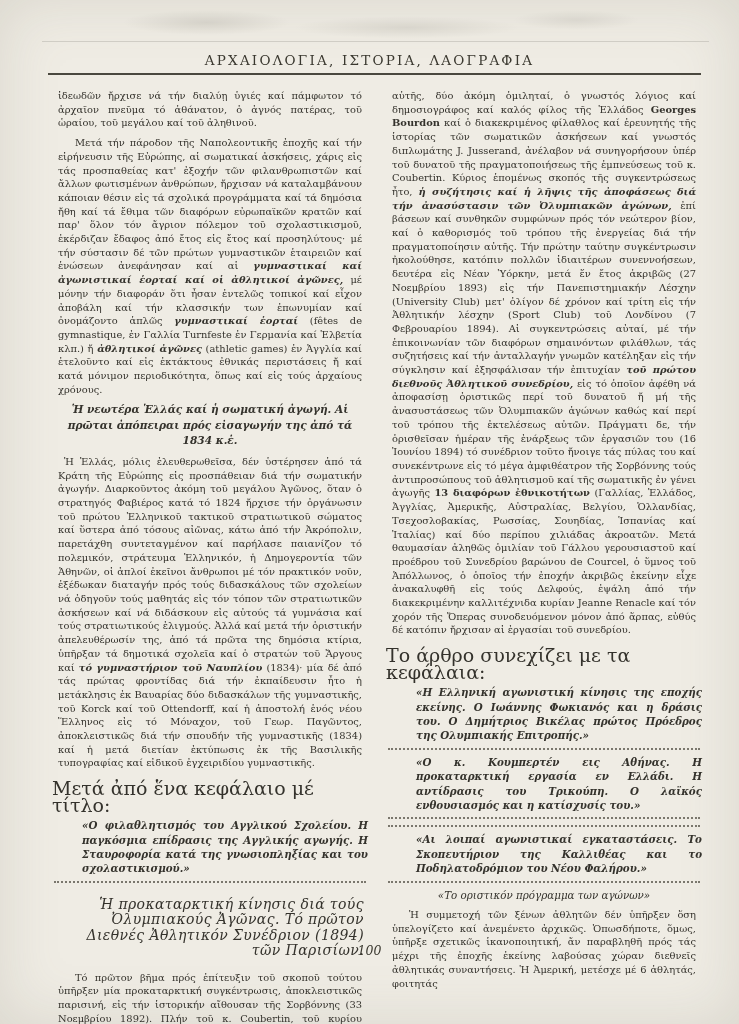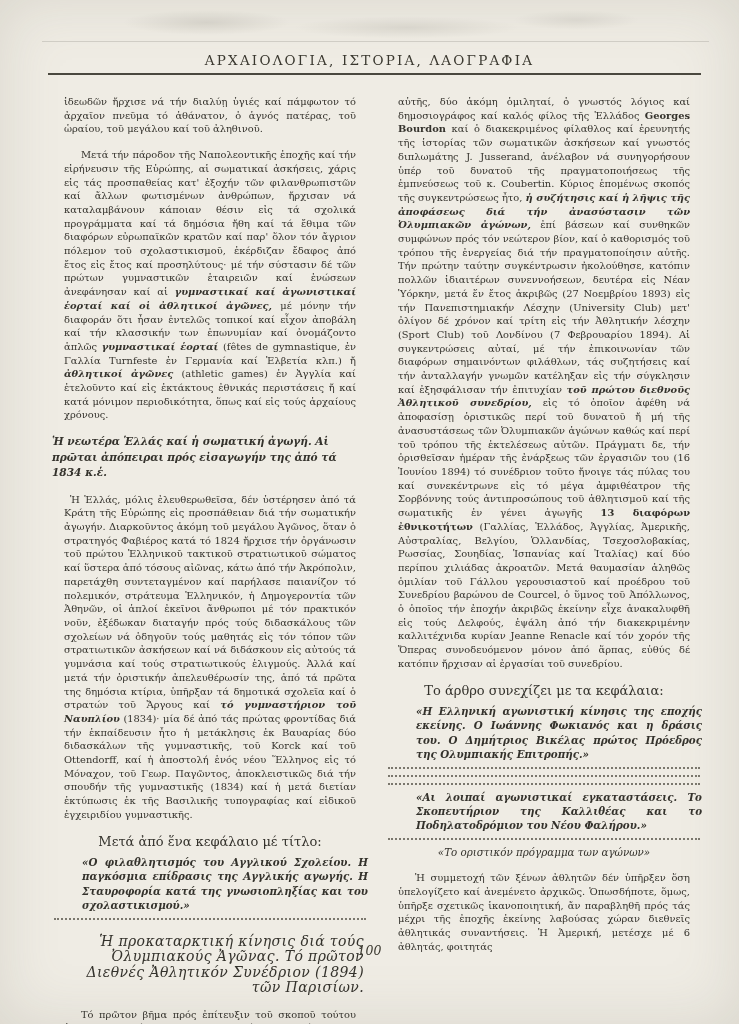--- a/index.html
+++ b/index.html
@@ -41,34 +41,34 @@
   .columns{
     position:absolute;top:83px;left:52px;right:36px;
     display:flex;gap:18px;
   }
   .col{
     width:316px;flex:0 0 316px;
     font-size:9.9px;line-height:13.7px;
     text-align:justify;
     color:#34322c;
   }
-  p.body{margin:12px;}
+  p.body{margin:6px;}
   .indent{text-indent:17px;}
   .indent-sm{text-indent:6px;}
   .bi{font-weight:bold;font-style:italic;}
   .b{font-weight:bold;}
   .sec-head{
     font-weight:bold;font-style:italic;
     font-size:10.6px;line-height:15.5px;
-    text-align:left;
+    text-align:center;
     margin:6px 0 4px 0;
   }
   .lead{
-    font-size:13px;line-height:16.5px;
-    text-align:center;
+    font-size:19px;line-height:16.5px;
+    text-align:left;
     margin:10px 0 5px 0;
   }
   .quote{
     font-weight:bold;font-style:italic;
     font-size:10.3px;line-height:14.4px;
     margin:3px 0 3px 30px;
     text-align:justify;
   }
   .dotted{
     height:1px;margin:4px 2px 5px 2px;
@@ -117,20 +117,21 @@
       <div class="dotted"></div>
       <div class="chap-head">Ἡ προκαταρκτική κίνησις διά τούς Ὀλυμπιακούς Ἀγῶνας. Τό πρῶτον Διεθνές Ἀθλητικόν Συνέδριον (1894) τῶν Παρισίων.</div>
       <p class="body indent">Τό πρῶτον βῆμα πρός ἐπίτευξιν τοῦ σκοποῦ τούτου ὑπῆρξεν μία προκαταρκτική συγκέντρωσις, ἀποκλειστικῶς παρισινή, εἰς τήν ἱστορικήν αἴθουσαν τῆς Σορβόννης (33 Νοεμβρίου 1892). Πλήν τοῦ κ. Coubertin, τοῦ κυρίου ἐργάτου τῆς συγκεντρώσεως καί εἰσηγητοῦ τοῦ σκοποῦ καί τοῦ ἔργου</p>
     </div>
 
     <div class="col">
       <p class="body"><span>αὐτῆς, δύο ἀκόμη ὁμιληταί, ὁ γνωστός λόγιος καί δημοσιογράφος καί καλός φίλος τῆς Ἑλλάδος </span><span class="b">Georges Bourdon</span><span> καί ὁ διακεκριμένος φίλαθλος καί ἐρευνητής τῆς ἱστορίας τῶν σωματικῶν ἀσκήσεων καί γνωστός διπλωμάτης J. Jusserand, ἀνέλαβον νά συνηγορήσουν ὑπέρ τοῦ δυνατοῦ τῆς πραγματοποιήσεως τῆς ἐμπνεύσεως τοῦ κ. Coubertin. Κύριος ἑπομένως σκοπός τῆς συγκεντρώσεως ἦτο, </span><span class="bi">ἡ συζήτησις καί ἡ λῆψις τῆς ἀποφάσεως διά τήν ἀνασύστασιν τῶν Ὀλυμπιακῶν ἀγώνων,</span><span> ἐπί βάσεων καί συνθηκῶν συμφώνων πρός τόν νεώτερον βίον, καί ὁ καθορισμός τοῦ τρόπου τῆς ἐνεργείας διά τήν πραγματοποίησιν αὐτῆς. Τήν πρώτην ταύτην συγκέντρωσιν ἠκολούθησε, κατόπιν πολλῶν ἰδιαιτέρων συνεννοήσεων, δευτέρα εἰς Νέαν Ὑόρκην, μετά ἕν ἔτος ἀκριβῶς (27 Νοεμβρίου 1893) εἰς τήν Πανεπιστημιακήν Λέσχην (University Club) μετ' ὀλίγον δέ χρόνον καί τρίτη εἰς τήν Ἀθλητικήν λέσχην (Sport Club) τοῦ Λονδίνου (7 Φεβρουαρίου 1894). Αἱ συγκεντρώσεις αὐταί, μέ τήν ἐπικοινωνίαν τῶν διαφόρων σημαινόντων φιλάθλων, τάς συζητήσεις καί τήν ἀνταλλαγήν γνωμῶν κατέληξαν εἰς τήν σύγκλησιν καί ἐξησφάλισαν τήν ἐπιτυχίαν </span><span class="bi">τοῦ πρώτου διεθνοῦς Ἀθλητικοῦ συνεδρίου,</span><span> εἰς τό ὁποῖον ἀφέθη νά ἀποφασίσῃ ὁριστικῶς περί τοῦ δυνατοῦ ἤ μή τῆς ἀνασυστάσεως τῶν Ὀλυμπιακῶν ἀγώνων καθώς καί περί τοῦ τρόπου τῆς ἐκτελέσεως αὐτῶν. Πράγματι δε, τήν ὁρισθεῖσαν ἡμέραν τῆς ἐνάρξεως τῶν ἐργασιῶν του (16 Ἰουνίου 1894) τό συνέδριον τοῦτο ἤνοιγε τάς πύλας του καί συνεκέντρωνε εἰς τό μέγα ἀμφιθέατρον τῆς Σορβόννης τούς ἀντιπροσώπους τοῦ ἀθλητισμοῦ καί τῆς σωματικῆς ἐν γένει ἀγωγῆς </span><span class="b">13 διαφόρων ἐθνικοτήτων</span><span> (Γαλλίας, Ἑλλάδος, Ἀγγλίας, Ἀμερικῆς, Αὐστραλίας, Βελγίου, Ὁλλανδίας, Τσεχοσλοβακίας, Ρωσσίας, Σουηδίας, Ἱσπανίας καί Ἰταλίας) καί δύο περίπου χιλιάδας ἀκροατῶν. Μετά θαυμασίαν ἀληθῶς ὁμιλίαν τοῦ Γάλλου γερουσιαστοῦ καί προέδρου τοῦ Συνεδρίου βαρώνου de Courcel, ὁ ὕμνος τοῦ Ἀπόλλωνος, ὁ ὁποῖος τήν ἐποχήν ἀκριβῶς ἐκείνην εἶχε ἀνακαλυφθῆ εἰς τούς Δελφούς, ἐψάλη ἀπό τήν διακεκριμένην καλλιτέχνιδα κυρίαν Jeanne Renacle καί τόν χορόν τῆς Ὄπερας συνοδευόμενον μόνον ἀπό ἅρπας, εὐθύς δέ κατόπιν ἤρχισαν αἱ ἐργασίαι τοῦ συνεδρίου.</span></p>
       <p class="lead">Το άρθρο συνεχίζει με τα κεφάλαια:</p>
       <div class="quote">«Η Ελληνική αγωνιστική κίνησις της εποχής εκείνης. Ο Ιωάννης Φωκιανός και η δράσις του. Ο Δημήτριος Βικέλας πρώτος Πρόεδρος της Ολυμπιακής Επιτροπής.»</div>
       <div class="dotted"></div>
+      <div class="quote">«Ο κ. Κουμπερτέν εις Αθήνας. Η προκαταρκτική εργασία εν Ελλάδι. Η αντίδρασις του Τρικούπη. Ο λαϊκός ενθουσιασμός και η κατίσχυσίς του.»</div>
       <div class="dotted"></div>
       <div class="dotted"></div>
       <div class="quote">«Αι λοιπαί αγωνιστικαί εγκαταστάσεις. Το Σκοπευτήριον της Καλλιθέας και το Ποδηλατοδρόμιον του Νέου Φαλήρου.»</div>
       <div class="dotted"></div>
       <div class="final-chap">«Το οριστικόν πρόγραμμα των αγώνων»</div>
       <p class="body indent">Ἡ συμμετοχή τῶν ξένων ἀθλητῶν δέν ὑπῆρξεν ὅση ὑπελογίζετο καί ἀνεμένετο ἀρχικῶς. Ὁπωσδήποτε, ὅμως, ὑπῆρξε σχετικῶς ἱκανοποιητική, ἄν παραβληθῆ πρός τάς μέχρι τῆς ἐποχῆς ἐκείνης λαβούσας χώραν διεθνεῖς ἀθλητικάς συναντήσεις. Ἡ Ἀμερική, μετέσχε μέ 6 ἀθλητάς, φοιτητάς</p>
     </div>
 
   </div>
 

